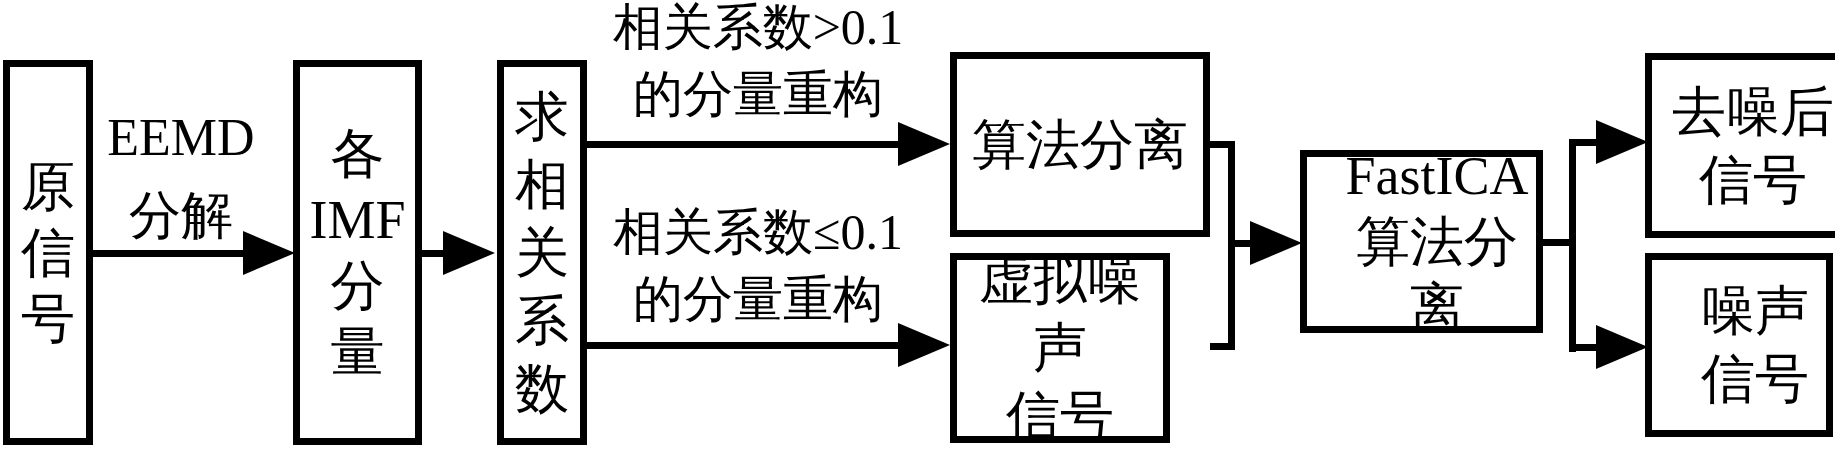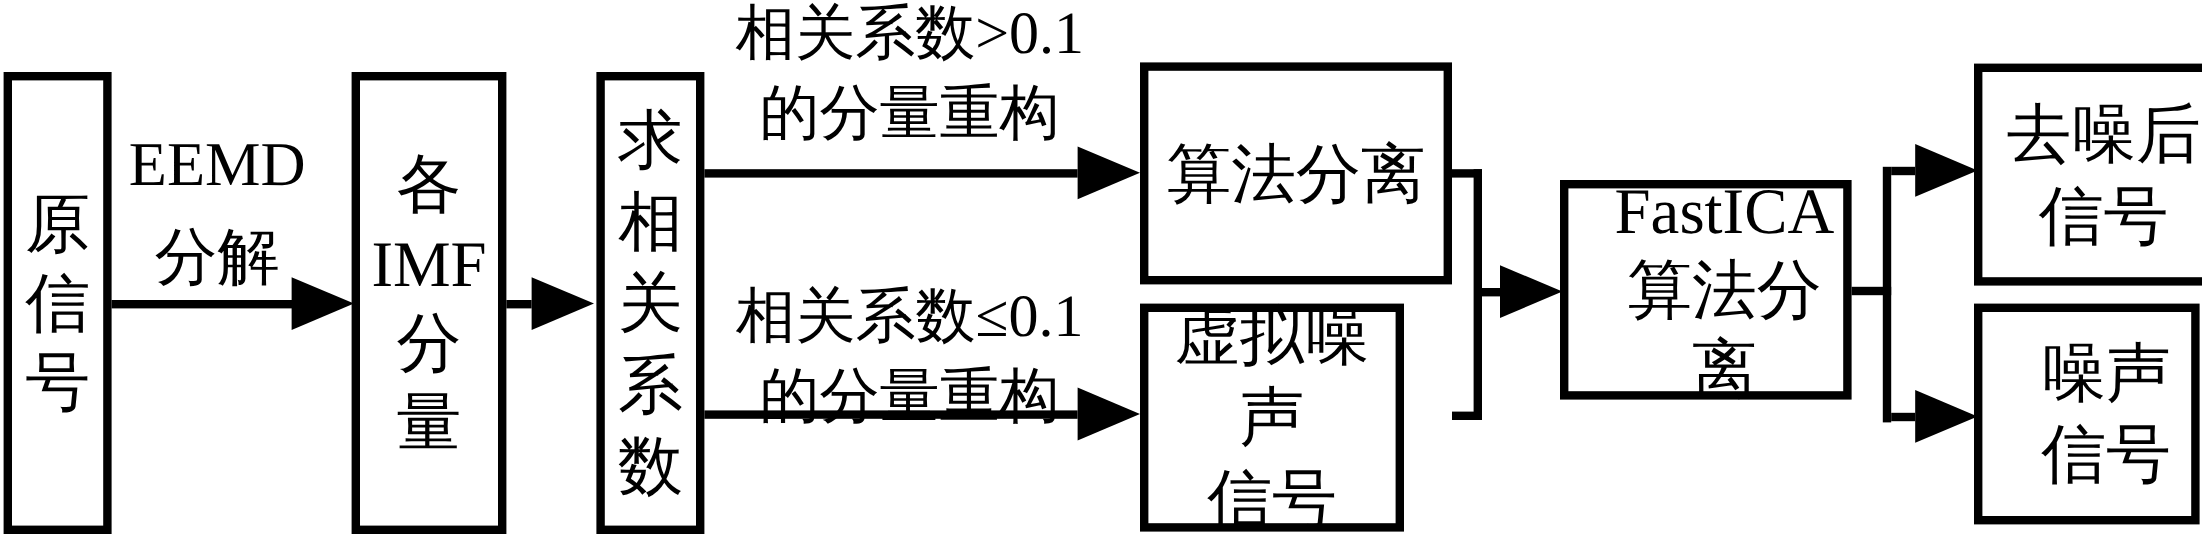--- a/index.html
+++ b/index.html
@@ -76,21 +76,21 @@
 
   <div class="box" style="left:1645px; top:253px; width:188px; height:184px; line-height:68px;padding-left:32px;">噪声
 信号</div>
 
   <div class="lbl" style="left:61px; top:99px; width:240px; font-size:52px; line-height:78px;">EEMD
 分解</div>
 
   <div class="lbl" style="left:558px; top:-6px; width:400px;">相关系数&gt;0.1
 的分量重构</div>
 
-  <div class="lbl" style="left:558px; top:199px; width:400px;margin-top:31px;">相关系数≤0.1
+  <div class="lbl" style="left:558px; top:199px; width:400px;">相关系数≤0.1
 的分量重构</div>
 
   <div class="hl" style="left:93px; top:250px; width:152px;"></div>
   <div class="ah" style="left:243px; top:231px;"></div>
 
   <div class="hl" style="left:422px; top:250px; width:21px;"></div>
   <div class="ah" style="left:443px; top:231px;"></div>
 
   <div class="hl" style="left:587px; top:141px; width:311px;"></div>
   <div class="ah" style="left:898px; top:122px;"></div>

